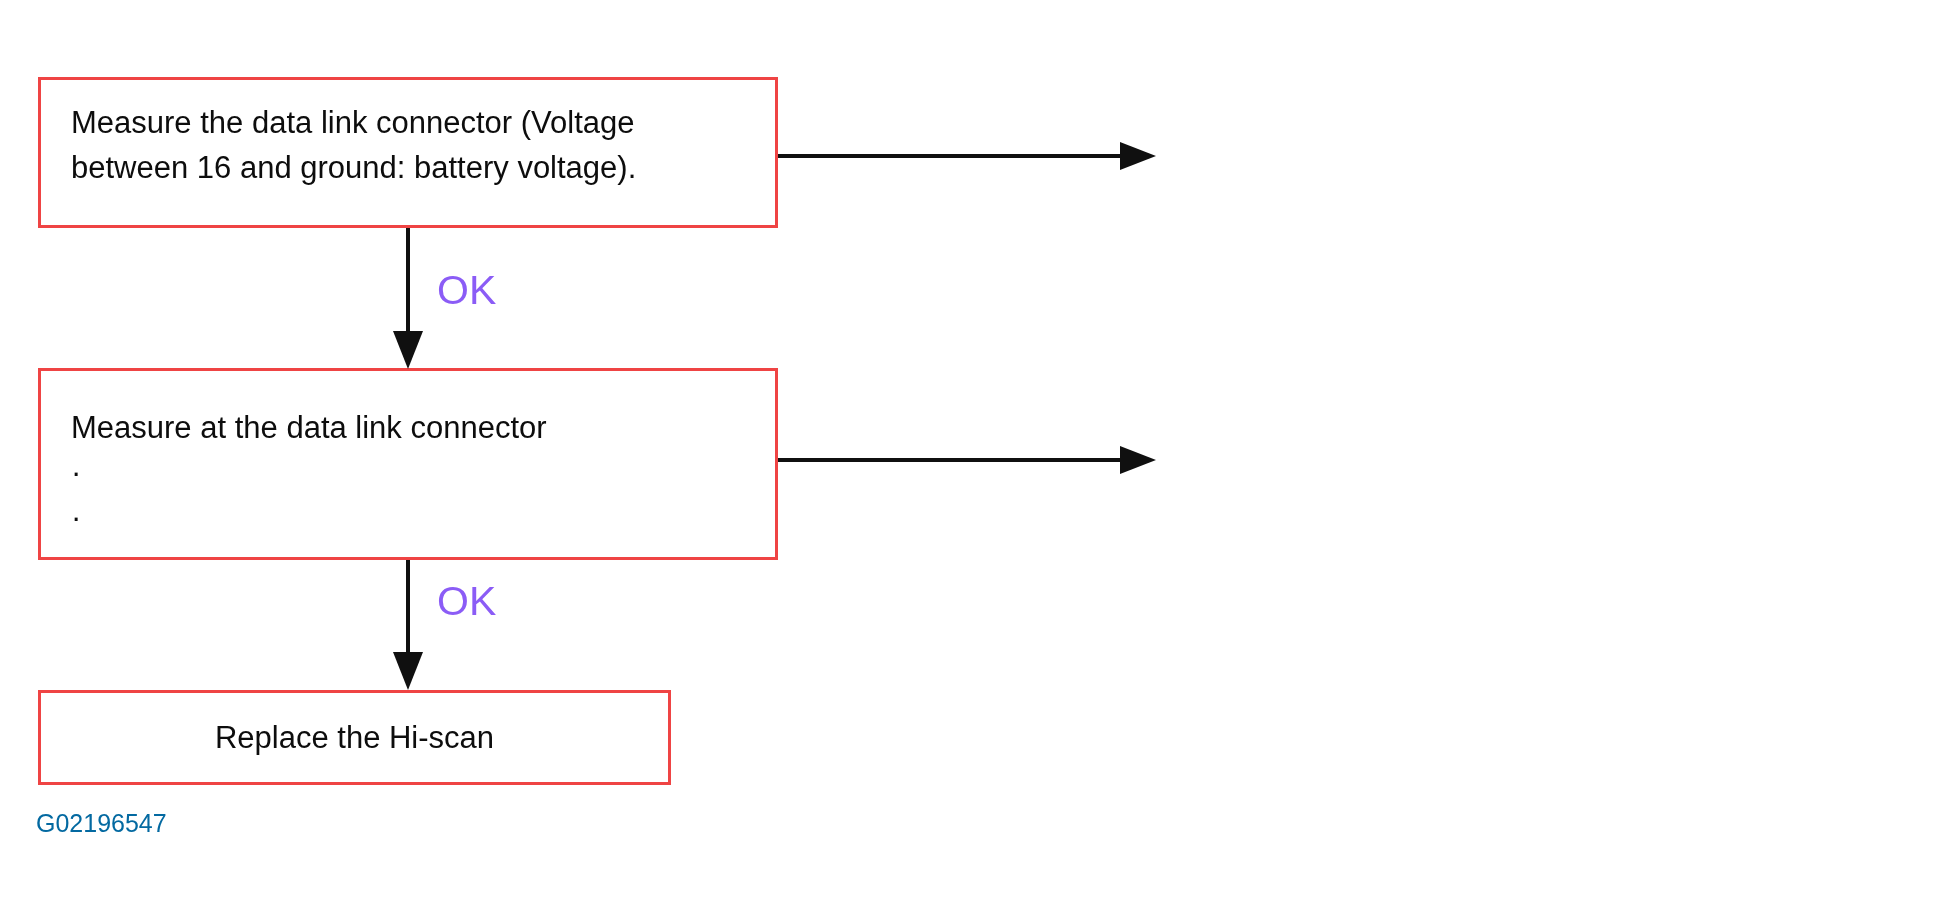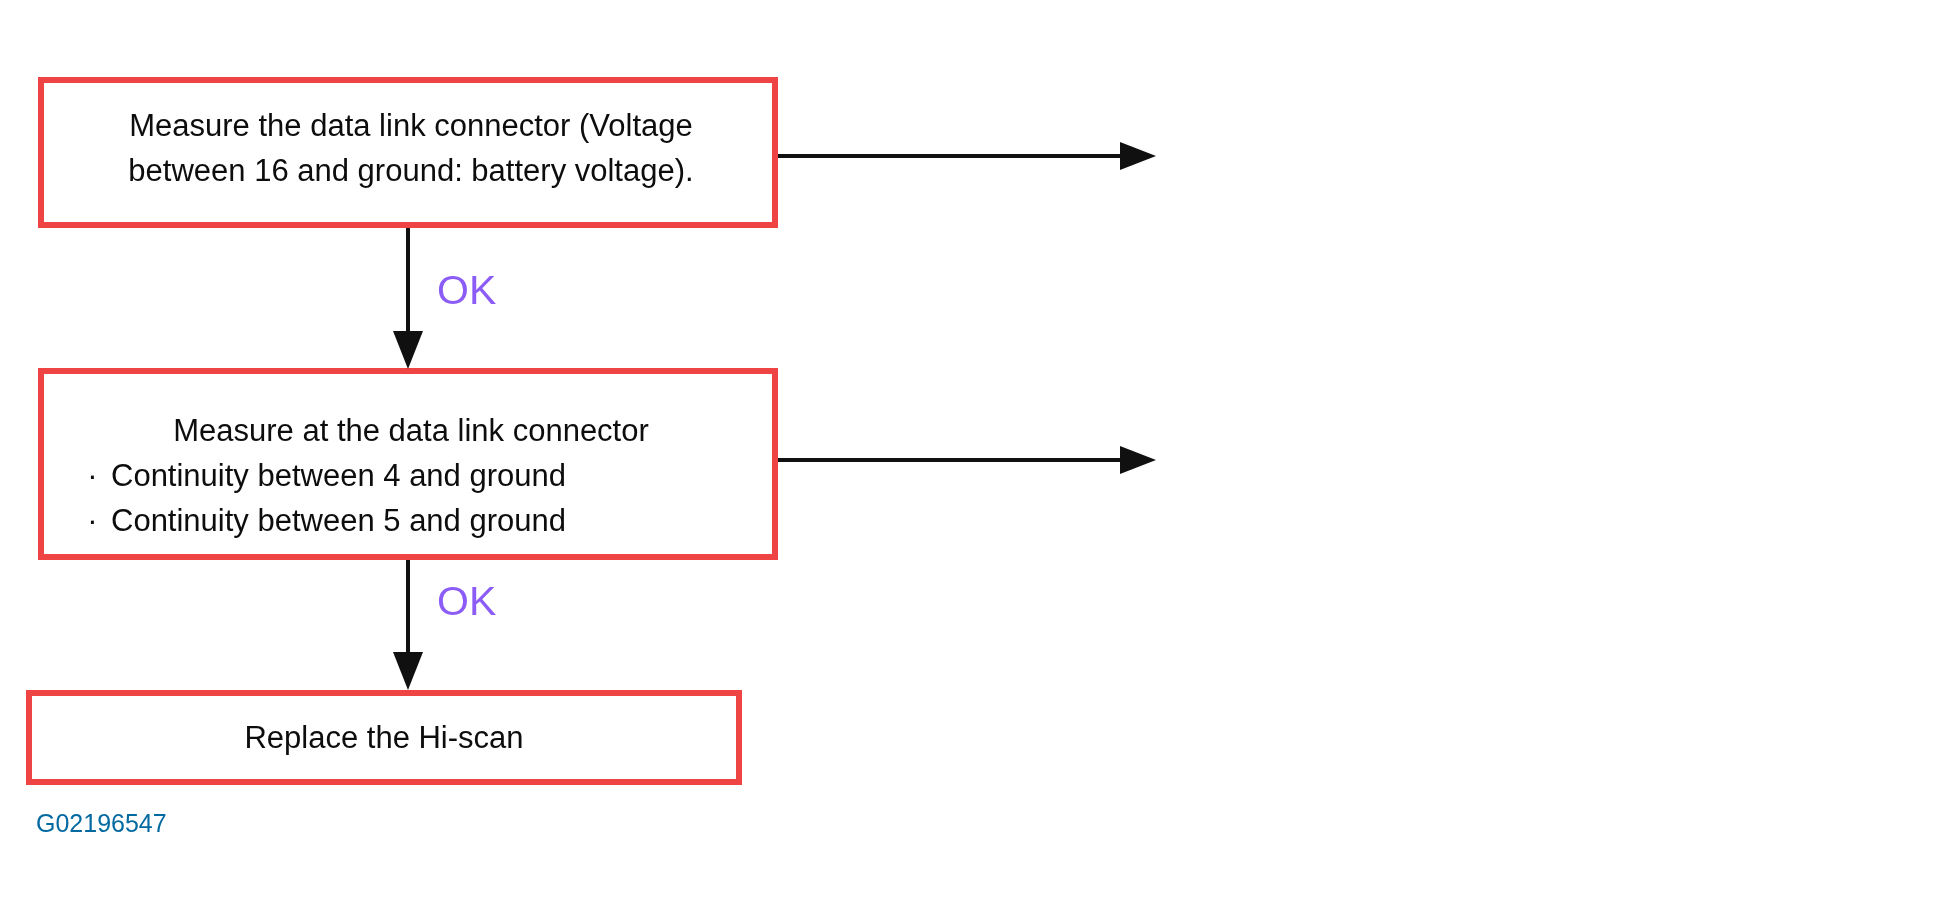--- a/index.html
+++ b/index.html
@@ -11,37 +11,36 @@
     position: relative;
     width: 1934px;
     height: 908px;
     background: #ffffff;
     font-family: "Liberation Sans", sans-serif;
     color: #0d0d0d;
     overflow: hidden;
   }
   .flow-box {
     position: absolute;
-    border: 6px solid #ef4444;
+    border: 3px solid #ef4444;
     background: #ffffff;
     box-sizing: border-box;
     font-size: 31px;
     line-height: 45px;
     color: #0d0d0d;
-    text-align: center;
   }
   .flow-text {
     white-space: pre-line;
   }
   .box-step1 { left: 38px;   top: 77px;  width: 740px; height: 151px; padding: 20px 24px 0 30px; }
   .box-fail1 { left: 1155px; top: 76px;  width: 738px; height: 198px; padding: 20px 24px 0 28px; }
   .box-step2 { left: 38px;   top: 368px; width: 740px; height: 192px; padding: 34px 24px 0 30px; }
   .box-fail2 { left: 1155px; top: 368px; width: 738px; height: 192px; padding: 20px 24px 0 28px; }
   .box-step3 {
-    left: 26px; top: 690px; width: 716px; height: 95px;
+    left: 38px; top: 690px; width: 633px; height: 95px;
     display: flex; align-items: center; justify-content: center;
     padding: 7px;
   }
   .bullet-row { display: flex; }
   .bullet-dot {
     width: 37px;
     flex: 0 0 37px;
     font-size: 31px;
     line-height: 45px;
   }
@@ -102,25 +101,23 @@
   <div class="flow-box box-step1">
     <div class="flow-text">Measure the data link connector (Voltage
 between 16 and ground: battery voltage).</div>
   </div>
 
 
   <div class="flow-box box-step2">
     <div class="flow-text">Measure at the data link connector</div>
     <div class="bullet-row">
       <span class="bullet-dot">·</span>
-      <span>Continuity between 4 and ground</span>
     </div>
     <div class="bullet-row">
       <span class="bullet-dot">·</span>
-      <span>Continuity between 5 and ground</span>
     </div>
   </div>
 
 
   <div class="flow-box box-step3">
     <div class="flow-text">Replace the Hi-scan</div>
   </div>
 
   <div class="arrow-line-h h1-line"></div>
   <div class="arrow-head-right h1-head"></div>

